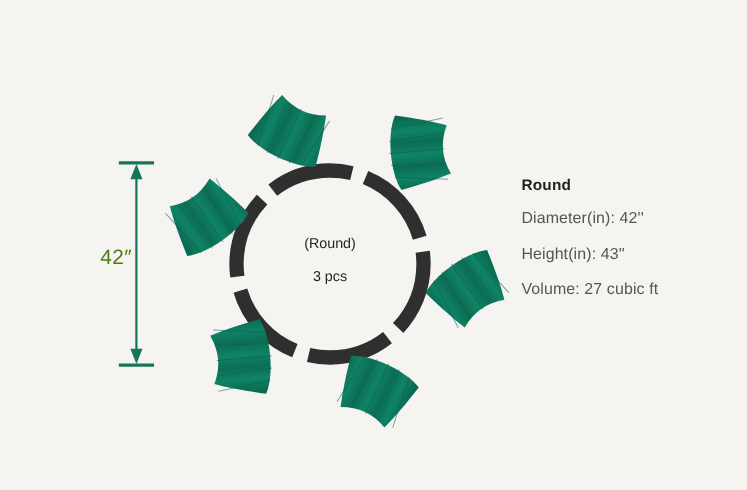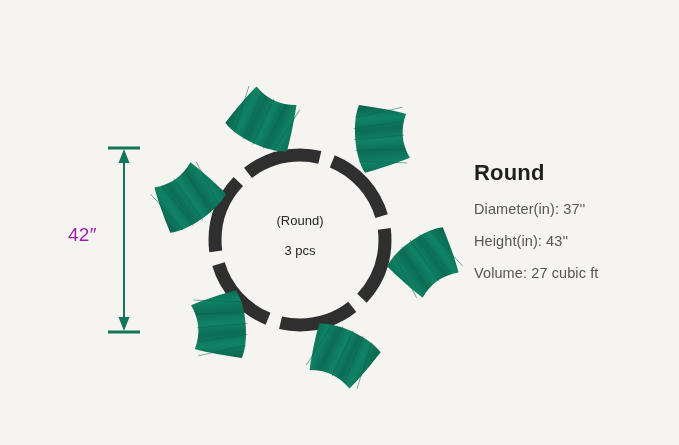--- a/index.html
+++ b/index.html
@@ -28,24 +28,24 @@
     height: 445px;
     display: block;
   }
 
   
   .dim-label {
     position: absolute;
     left: 68px;
     top: 224px;
     width: 52px;
-    text-align: left;
+    text-align: right;
     font-size: 19px;
     font-weight: 500;
-    color: #a21caf;
+    color: #4d7c0f;
     letter-spacing: 0.3px;
     user-select: none;
   }
 
   
   .center-label {
     position: absolute;
     left: 215px;
     top: 206px;
     width: 170px;
@@ -60,21 +60,21 @@
   }
 
   
   .spec-panel {
     position: absolute;
     left: 474px;
     top: 160px;
     width: 190px;
   }
   .spec-title {
-    font-size: 22px;
+    font-size: 14px;
     font-weight: bold;
     color: #1f1f1f;
     margin: 0 0 15px 0;
     letter-spacing: 0.2px;
   }
   .spec-row {
     font-size: 14.5px;
     color: #555555;
     margin-bottom: 16px;
     white-space: nowrap;
@@ -154,18 +154,18 @@
 
   <div class="dim-label">42″</div>
 
   <div class="center-label">
     <div class="line">(Round)</div>
     <div class="line">3 pcs</div>
   </div>
 
   <div class="spec-panel">
     <div class="spec-title">Round</div>
-    <div class="spec-row">Diameter(in): 37''</div>
+    <div class="spec-row">Diameter(in): 42''</div>
     <div class="spec-row">Height(in): 43''</div>
     <div class="spec-row">Volume: 27 cubic ft</div>
   </div>
 
 </div>
 
 </body></html>

